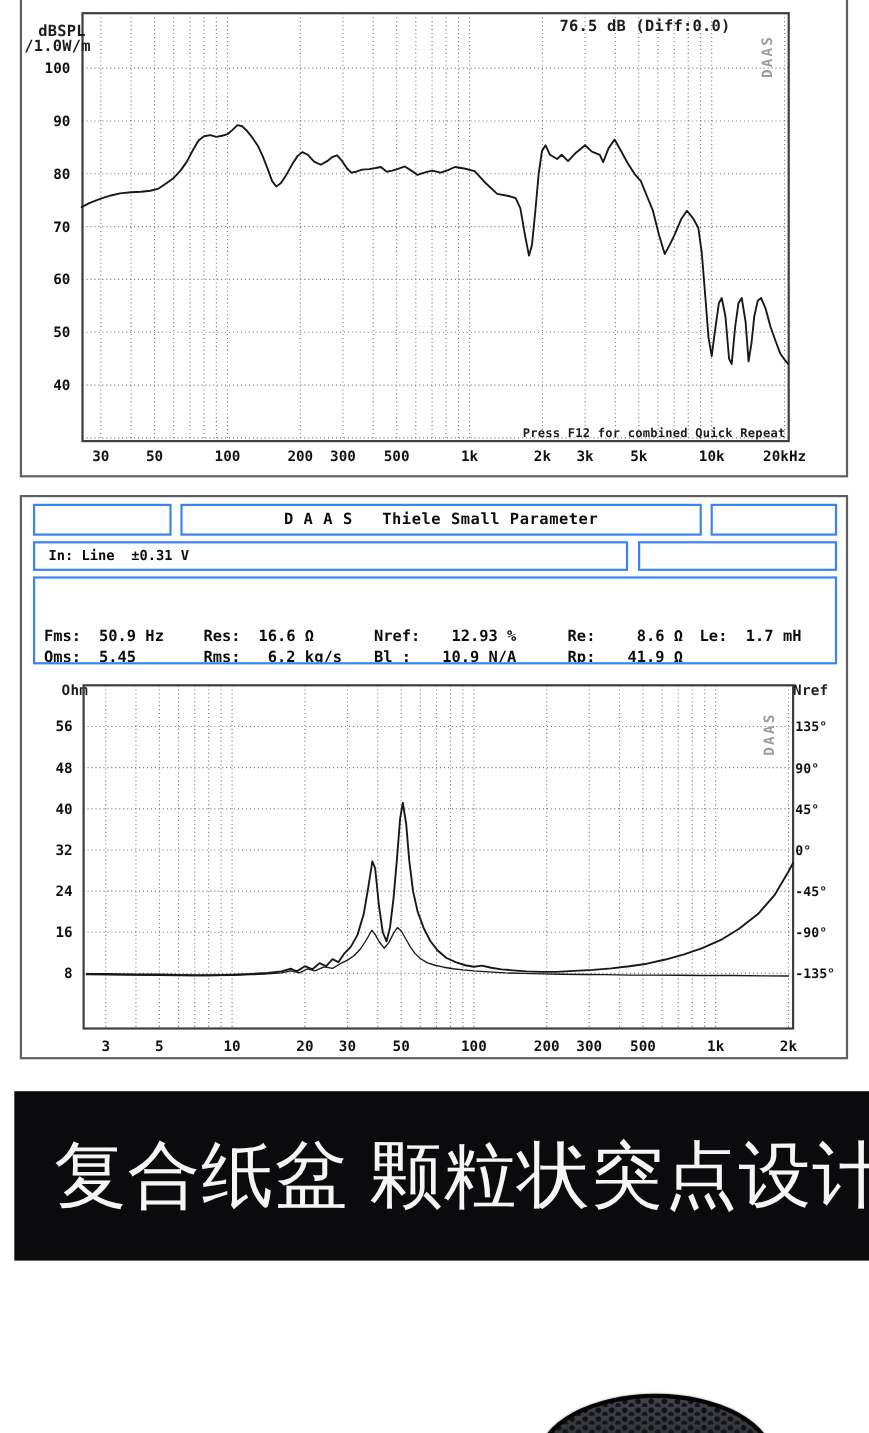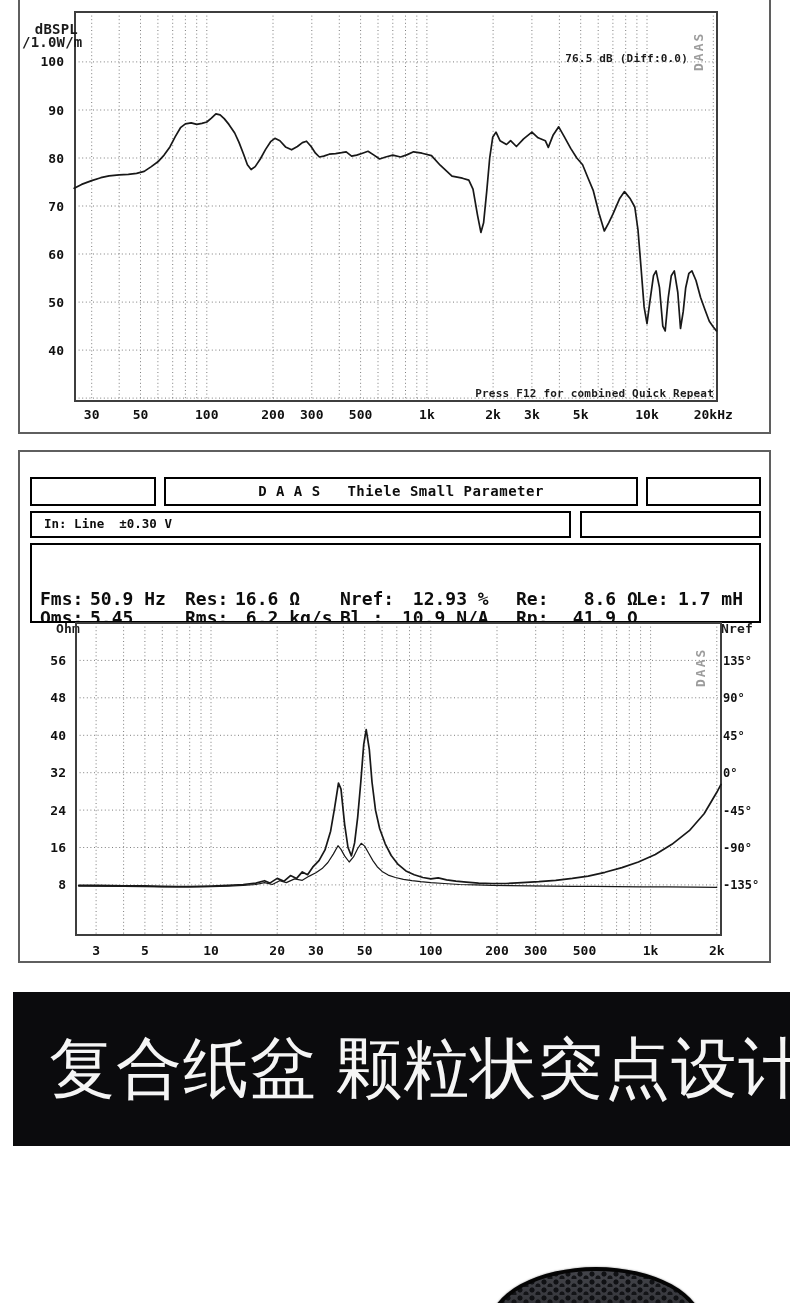--- a/index.html
+++ b/index.html
@@ -2,36 +2,36 @@
 <html><head>
 <meta charset="utf-8">
 <style>
   html,body{margin:0;padding:0;background:#ffffff;}
   #app{position:relative;width:790px;height:1303px;overflow:hidden;background:#fff;
        font-family:"DejaVu Sans Mono","Liberation Mono",monospace;color:#0d0d0d;}
   .abs{position:absolute;box-sizing:border-box;}
   
   .frame{border:2px solid #5f5f5f;background:#fff;}
   
-  .wbox{border:2px solid #000000;background:#fff;font-weight:bold;white-space:pre;overflow:hidden;margin-top:19px;}
+  .wbox{border:2px solid #3b82f6;background:#fff;font-weight:bold;white-space:pre;overflow:hidden;}
   
   .tick{font-family:"DejaVu Sans Mono",monospace;font-weight:bold;font-size:13px;fill:#101010;}
   .xt{text-anchor:middle;}
   .yt{text-anchor:end;}
   .ytr{text-anchor:start;font-size:12px;}
   .grid{stroke:#7d7d7d;stroke-width:1;stroke-dasharray:1 2.6;}
   .plotborder{fill:none;stroke:#3e3e3e;stroke-width:2;}
   .curve{fill:none;stroke:#181818;stroke-width:1.7;stroke-linejoin:round;stroke-linecap:round;}
   .curve.thin{stroke-width:1.2;}
   .wm{writing-mode:vertical-rl;transform:rotate(180deg);font-weight:bold;font-size:13px;
       letter-spacing:2px;color:#9c9c9c;}
   .smallnote{font-weight:bold;font-size:11px;letter-spacing:0.2px;color:#1c1c1c;}
   
   #ts-params-grid{display:grid;grid-template-columns:50px 95px 50px 105px 62px 114px 46px 74px 42px auto;
-      grid-auto-rows:19px;padding:6px 0 0 8px;font-size:18px;font-weight:bold;white-space:pre;line-height:19px;}
+      grid-auto-rows:19px;padding:6px 0 0 8px;font-size:14px;font-weight:bold;white-space:pre;line-height:19px;}
   
   #banner{background:#0b0b0d;display:flex;align-items:center;margin-left:13px;}
   #banner-text{font-family:"Liberation Sans","DejaVu Sans",sans-serif;font-weight:500;
       font-size:66px;color:#f5f5f5;padding-left:36px;letter-spacing:1px;white-space:nowrap;}
   
   #speaker-photo{border-radius:50%;border:4px solid #050505;
       background-color:#2e2f33;
       background-image:
         radial-gradient(circle at 3px 3px,#101114 2.1px,rgba(0,0,0,0) 3px),
         radial-gradient(circle at 9px 7px,#131417 2.1px,rgba(0,0,0,0) 3px),
@@ -103,39 +103,39 @@
       <text x="560.7" y="419" class="tick xt">5k</text>
       <text x="627.0" y="419" class="tick xt">10k</text>
       <text x="693.3" y="419" class="tick xt">20kHz</text>
     </svg>
 
   <div class="abs smallnote" style="left:22px;top:23px;width:56px;text-align:right;line-height:13px;font-size:14px;">
     <div>dBSPL</div>
     <div>/1.0W/m</div>
   </div>
 
-  <div class="abs smallnote" style="left:500px;top:16px;width:188px;text-align:right;font-size:11px;margin-top:36px;">76.5 dB (Diff:0.0)</div>
+  <div class="abs smallnote" style="left:476px;top:16px;width:188px;text-align:right;font-size:14px;">76.5 dB (Diff:0.0)</div>
 
   <span class="abs wm" style="left:691px;top:13px;height:58px;">DAAS</span>
 
   <div class="abs smallnote" style="left:440px;top:387px;width:274px;text-align:right;">Press F12 for combined Quick Repeat</div>
 
   <div class="abs frame" style="left:18px;top:450px;width:753px;height:513px;"></div>
 
   <div class="abs wbox" style="left:30px;top:458px;width:126px;height:29px;font-size:13.5px;line-height:24px;padding-left:12px;">
     
   </div>
 
   <div class="abs wbox" style="left:164px;top:458px;width:474px;height:29px;font-size:14px;line-height:24px;text-align:center;letter-spacing:0.5px;">D A A S   Thiele Small Parameter</div>
 
   <div class="abs wbox" style="left:646px;top:458px;width:115px;height:29px;font-size:11.5px;line-height:24px;padding-left:6px;">
     
   </div>
 
-  <div class="abs wbox" style="left:30px;top:492px;width:541px;height:27px;font-size:12.5px;line-height:22px;padding-left:12px;">In: Line  ±0.30 V</div>
+  <div class="abs wbox" style="left:30px;top:492px;width:541px;height:27px;font-size:12.5px;line-height:22px;padding-left:12px;">In: Line  ±0.31 V</div>
 
   <div class="abs wbox" style="left:580px;top:492px;width:181px;height:27px;font-size:12.5px;line-height:22px;padding-left:10px;">
     
   </div>
 
   <div class="abs wbox" style="left:30px;top:524px;width:731px;height:80px;">
     <div id="ts-params-grid"><span>Fms:</span><span>50.9 Hz</span><span>Res:</span><span>16.6 Ω</span><span>Nref:</span><span> 12.93 %</span><span>Re:</span><span>  8.6 Ω</span><span>Le:</span><span>1.7 mH</span><span>Qms:</span><span>5.45</span><span>Rms:</span><span> 6.2 kg/s</span><span>Bl :</span><span>10.9 N/A</span><span>Rp:</span><span> 41.9 Ω</span><span></span><span></span></div>
   </div>
 
   <div class="abs smallnote" style="left:38px;top:621px;font-size:13px;margin-left:18px;">Ohm</div>

